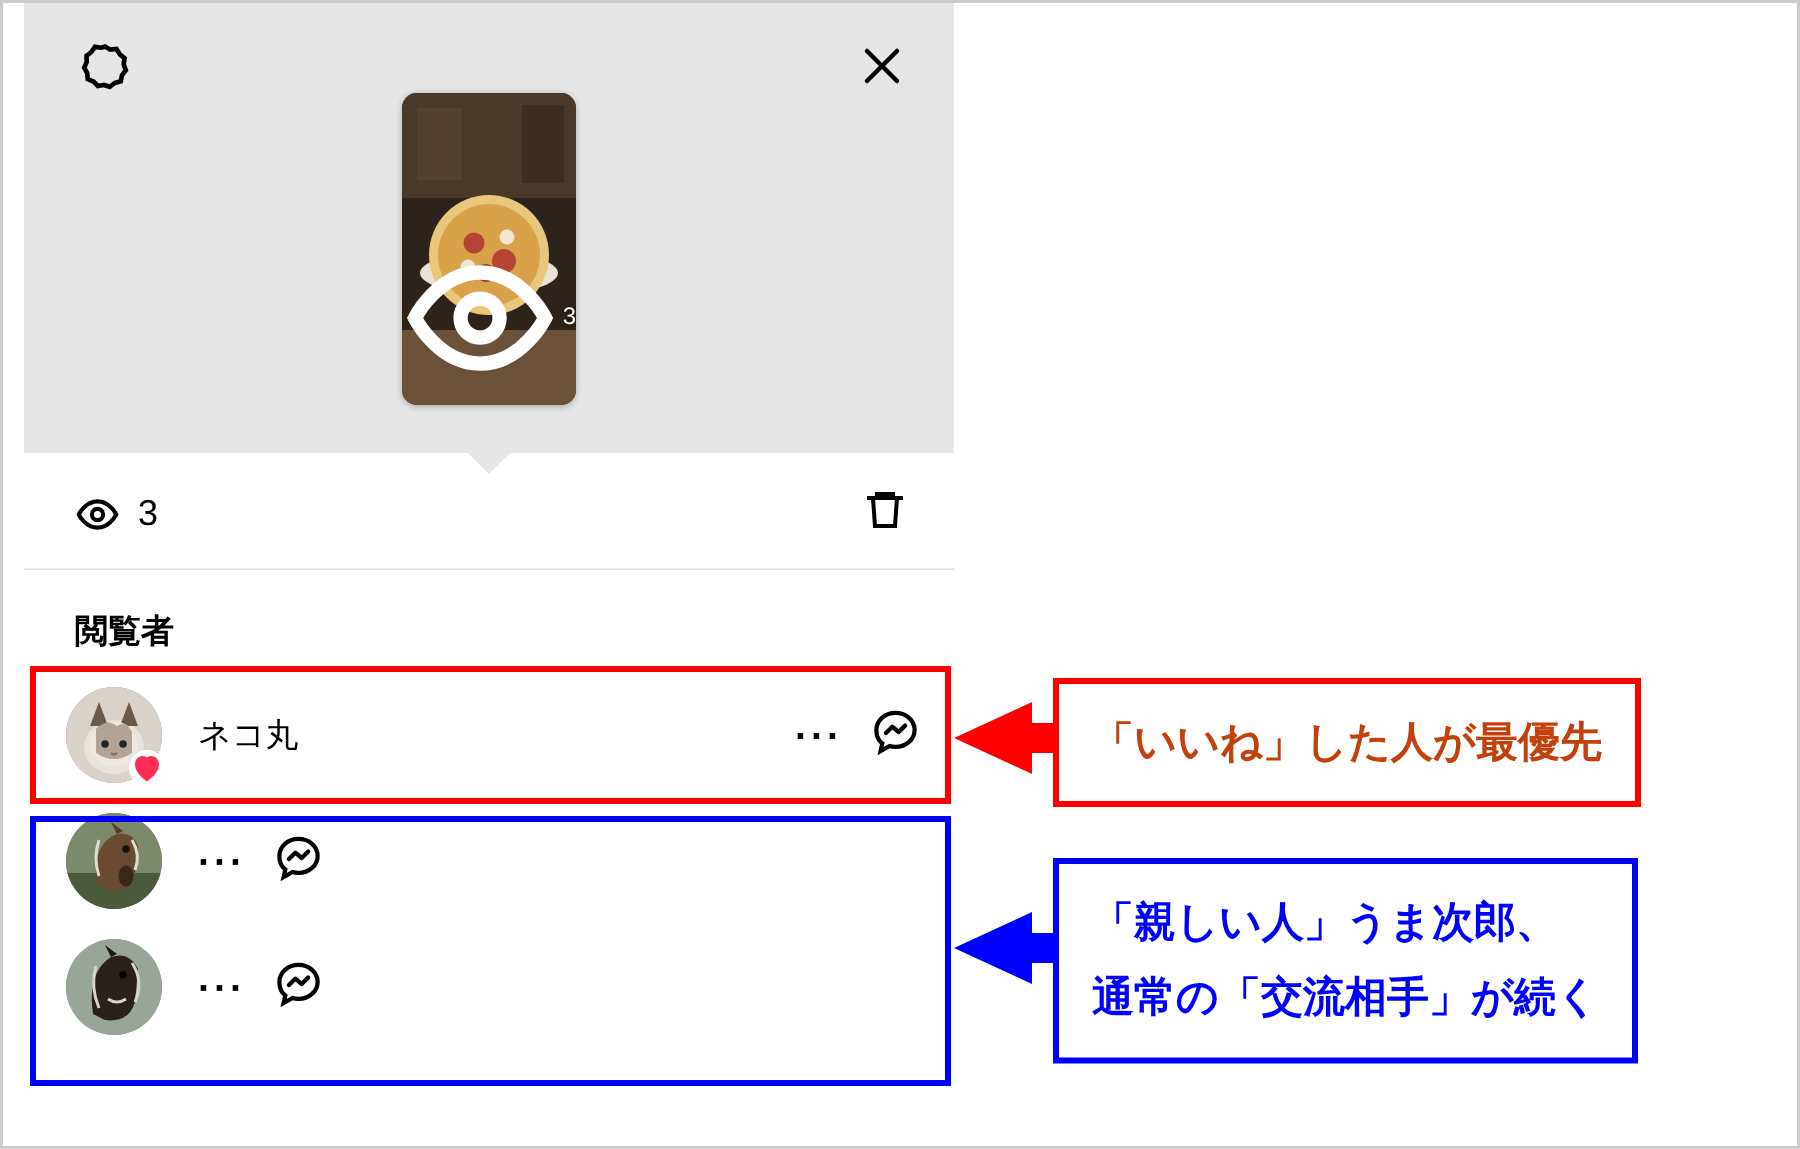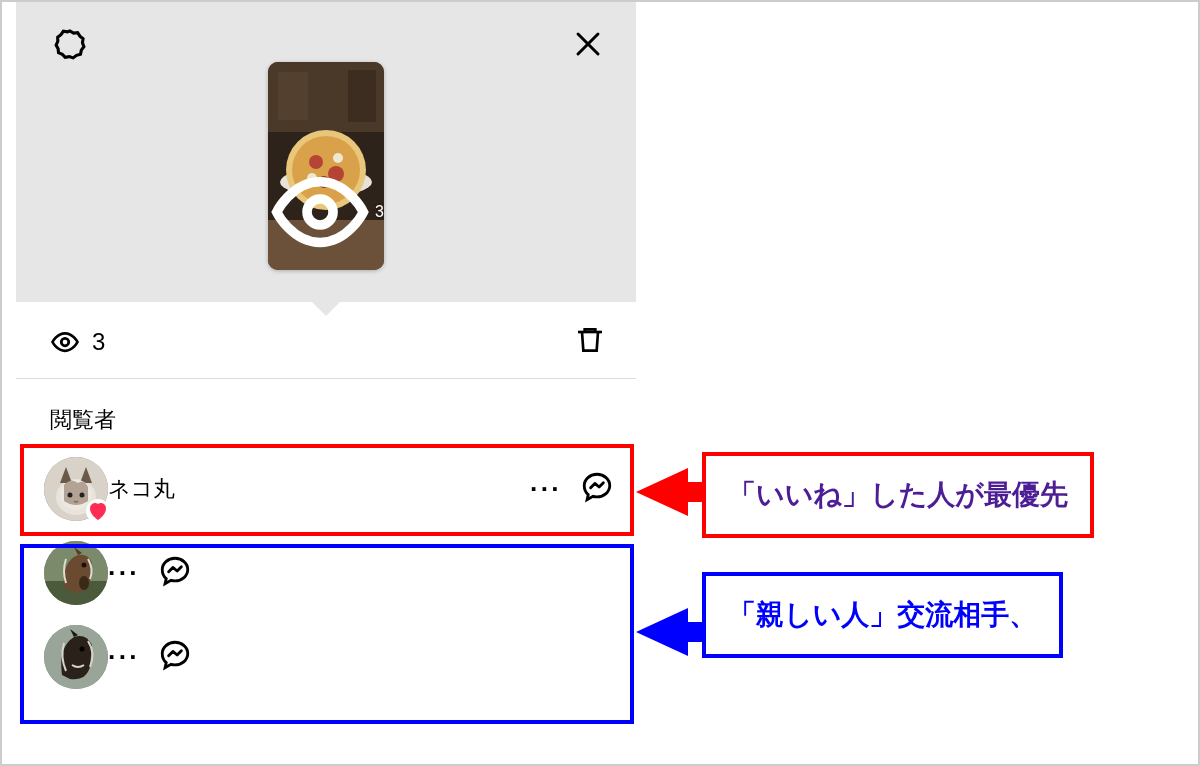--- a/index.html
+++ b/index.html
@@ -69,27 +69,28 @@
 
   .count-row {
     display:flex; align-items:center; justify-content:space-between;
     padding: 22px 30px 18px 34px;
     border-bottom: 1px solid #dcdcdc;
   }
   .count-left { display:flex; align-items:center; gap:12px; font-size:24px; font-weight:500; }
   .trash-btn { cursor:pointer; }
 
   .section-title {
-    font-size: 22px; font-weight:400;
+    font-size: 22px; font-weight:700;
     padding: 26px 34px 12px;
   }
 
   .viewer-row {
     display:flex; align-items:center;
     padding: 10px 22px 10px 28px;
+    gap: 24px;
   }
   .avatar {
     width:64px;height:64px;border-radius:50%;
     background:#888; position:relative; flex:none;
     overflow:visible;
   }
   .avatar-img{width:100%;height:100%;border-radius:50%;overflow:hidden;}
   .avatar svg{width:100%;height:100%;display:block;}
   .heart-badge{
     position:absolute; right:-2px; bottom:-2px;
@@ -112,21 +113,21 @@
   
   .callout {
     position:absolute;
     border:4px solid;
     background:#fff;
     font-size:28px;
     font-weight:700;
     padding: 14px 22px;
     line-height:1.8;
   }
-  .callout-red { border-color:#ff0000; color:#4c1d95;text-align:center; }
+  .callout-red { border-color:#ff0000; color:#c2410c;text-align:center; }
   .callout-blue { border-color:#0000ff; color:#0000ff; }
   .arrow-red, .arrow-blue {
     position:absolute;
   }
 </style>
 </head>
 <body>
 
 <div class="phone">
 
@@ -282,14 +283,15 @@
   <polygon points="0,30 52,6 52,20 70,20 70,40 52,40 52,54" fill="#ff0000"></polygon>
 </svg>
 <div class="callout callout-red" style="left:700px; top:450px;">
   <span>「いいね」した人が最優先</span>
 </div>
 
 <svg class="arrow-blue" style="left:634px; top:600px;" width="70" height="60">
   <polygon points="0,30 52,6 52,20 70,20 70,40 52,40 52,54" fill="#0000ff"></polygon>
 </svg>
 <div class="callout callout-blue" style="left:700px; top:570px;">
-  <span>「親しい人」交流相手、</span><br>
+  <span>「親しい人」うま次郎、</span><br>
+  <span>通常の「交流相手」が続く</span>
 </div>
 
 </body></html>

